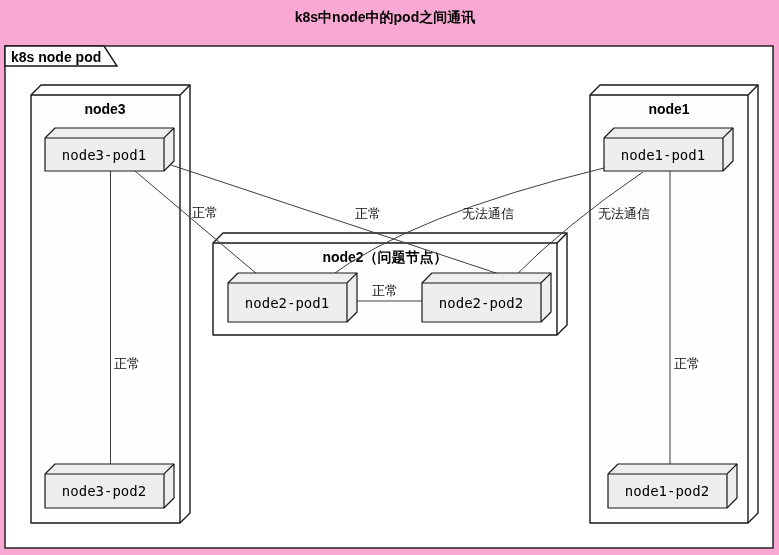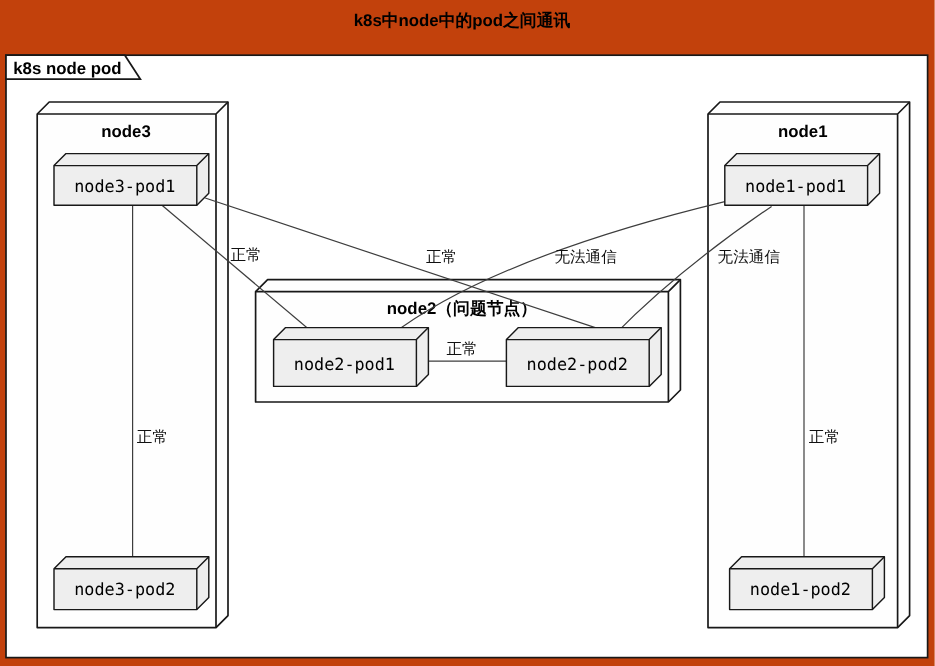--- a/index.html
+++ b/index.html
@@ -1,16 +1,16 @@
 <!DOCTYPE html>
 <html><head>
 <meta charset="utf-8">
 <style>
   html,body{margin:0;padding:0;background:#ffffff;}
-  .stage{position:relative;width:779px;height:555px;background:#c2410c;overflow:hidden;}
+  .stage{position:relative;width:779px;height:555px;background:#f9a8d4;overflow:hidden;}
   svg{display:block;}
   .frame{fill:#ffffff;stroke:#181818;stroke-width:1.4;}
   .node{fill:#fefefe;stroke:#181818;stroke-width:1.4;stroke-linejoin:round;}
   .nodeline{fill:none;stroke:#181818;stroke-width:1.4;}
   .pod{fill:#eeeeee;stroke:#181818;stroke-width:1.2;stroke-linejoin:round;}
   .podline{fill:none;stroke:#181818;stroke-width:1.2;}
   .edge{fill:none;stroke:#3d3d3d;stroke-width:1;}
   .ttl{font:bold 14px "Liberation Sans",sans-serif;fill:#000;}
   .ntitle{font:bold 14px "Liberation Sans",sans-serif;fill:#000;}
   .ftitle{font:bold 14px "Liberation Sans",sans-serif;fill:#000;}

